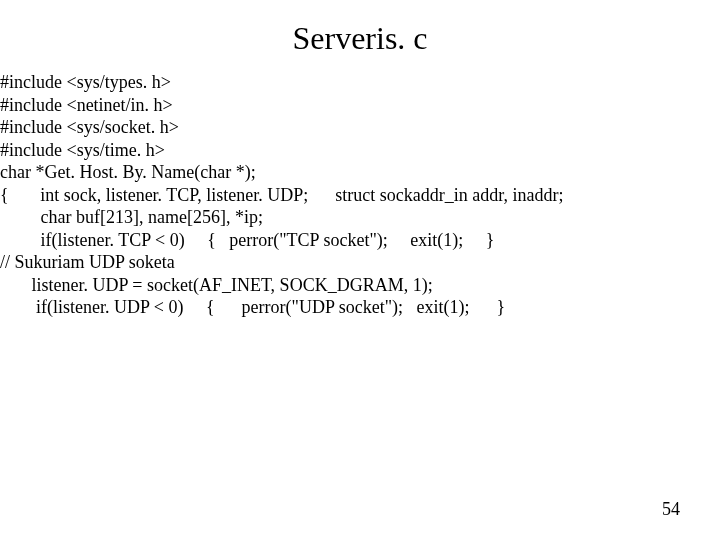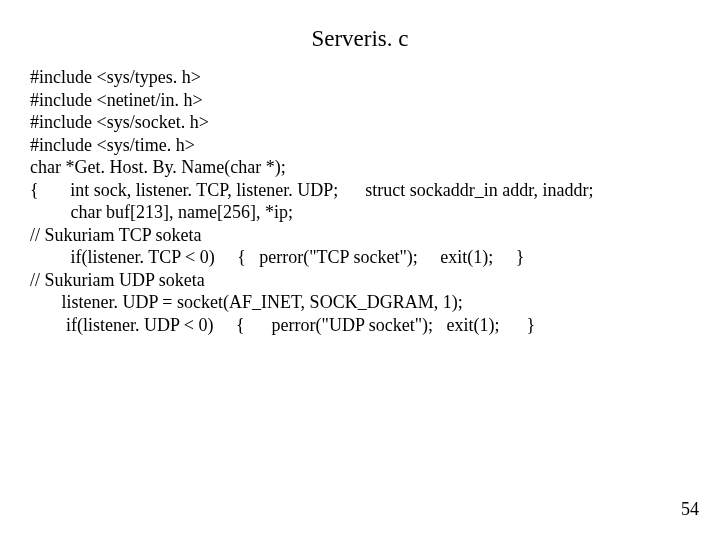--- a/index.html
+++ b/index.html
@@ -13,52 +13,50 @@
     position: relative;
   }
   .slide {
     width: 720px;
     height: 540px;
     position: relative;
     box-sizing: border-box;
   }
   .title {
     text-align: center;
-    font-size: 23px;
-    padding-top: 26px;
+    font-size: 32px;
+    padding-top: 20px;
     padding-bottom: 14px;
     font-weight: normal;
   }
   .body {
-    padding-left: 30px;
     padding-right: 30px;
     font-size: 18px;
     line-height: 1.25;
   }
   .body .line { white-space: pre; }
   .pagenum {
     position: absolute;
-    right: 21px;
+    right: 40px;
     bottom: 20px;
     font-size: 18px;
   }
 </style>
 </head>
 <body>
 
 <div class="slide">
   <div class="title">Serveris. c</div>
   <div class="body">
     <div class="line">#include &lt;sys/types. h&gt;</div>
     <div class="line">#include &lt;netinet/in. h&gt;</div>
     <div class="line">#include &lt;sys/socket. h&gt;</div>
     <div class="line">#include &lt;sys/time. h&gt;</div>
     <div class="line">char *Get. Host. By. Name(char *);</div>
     <div class="line">{       int sock, listener. TCP, listener. UDP;      struct sockaddr_in addr, inaddr;</div>
     <div class="line">         char buf[213], name[256], *ip;</div>
-    <div class="line">// Sukuriam TCP soketa</div>
     <div class="line">         if(listener. TCP &lt; 0)     {   perror("TCP socket");     exit(1);     }</div>
     <div class="line">// Sukuriam UDP soketa</div>
     <div class="line">       listener. UDP = socket(AF_INET, SOCK_DGRAM, 1);</div>
     <div class="line">        if(listener. UDP &lt; 0)     {      perror("UDP socket");   exit(1);      }</div>
   </div>
   <div class="pagenum">54</div>
 </div>
 
 </body></html>

